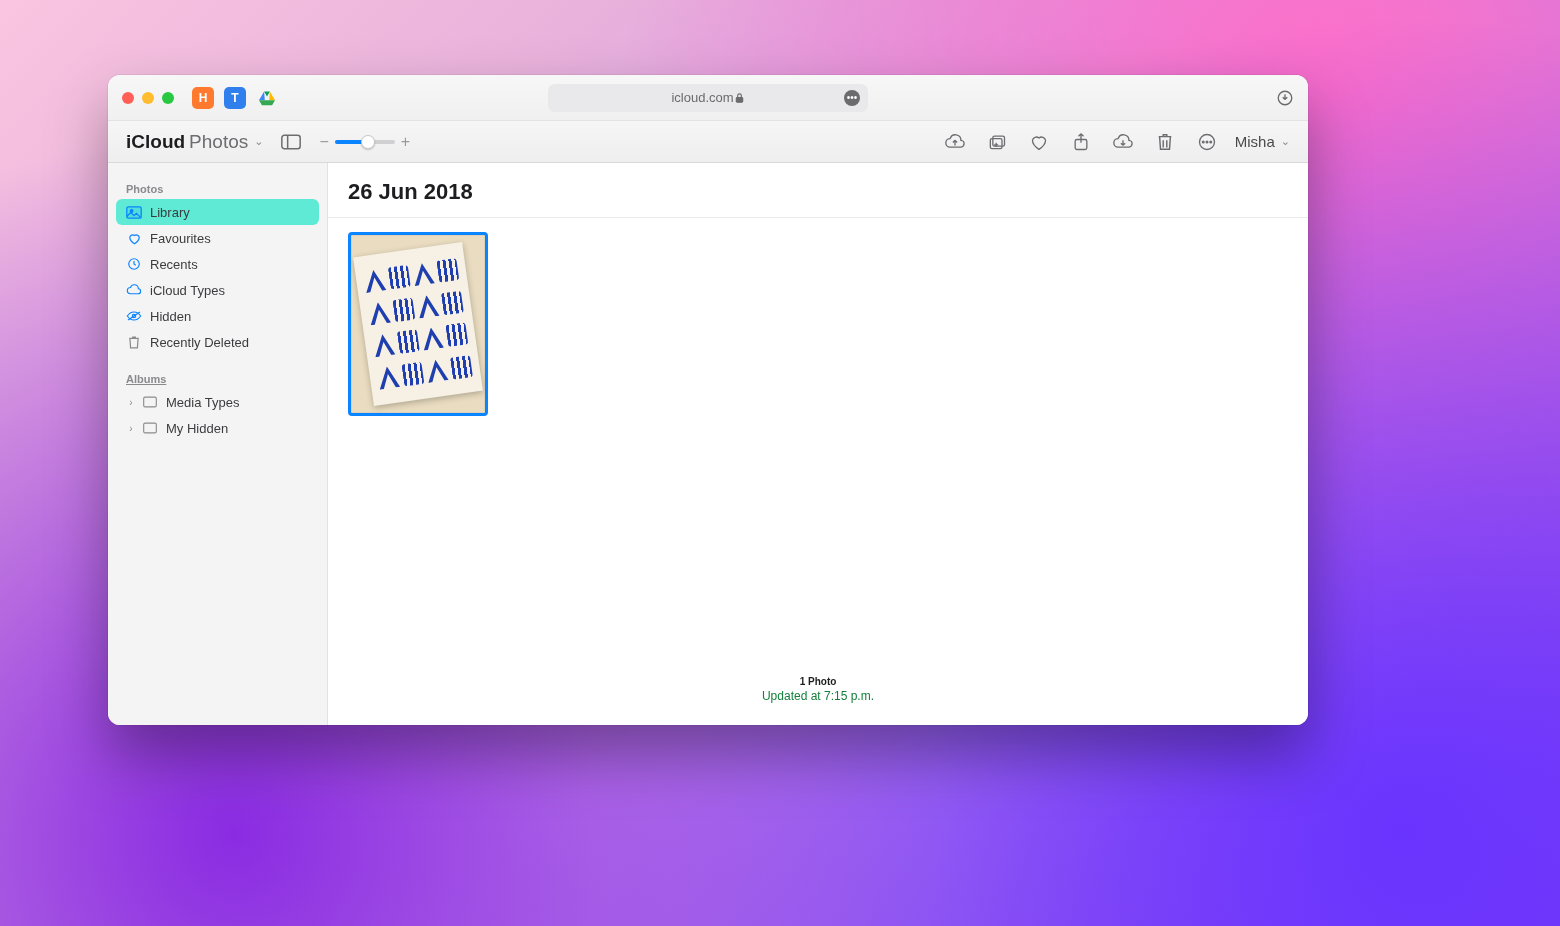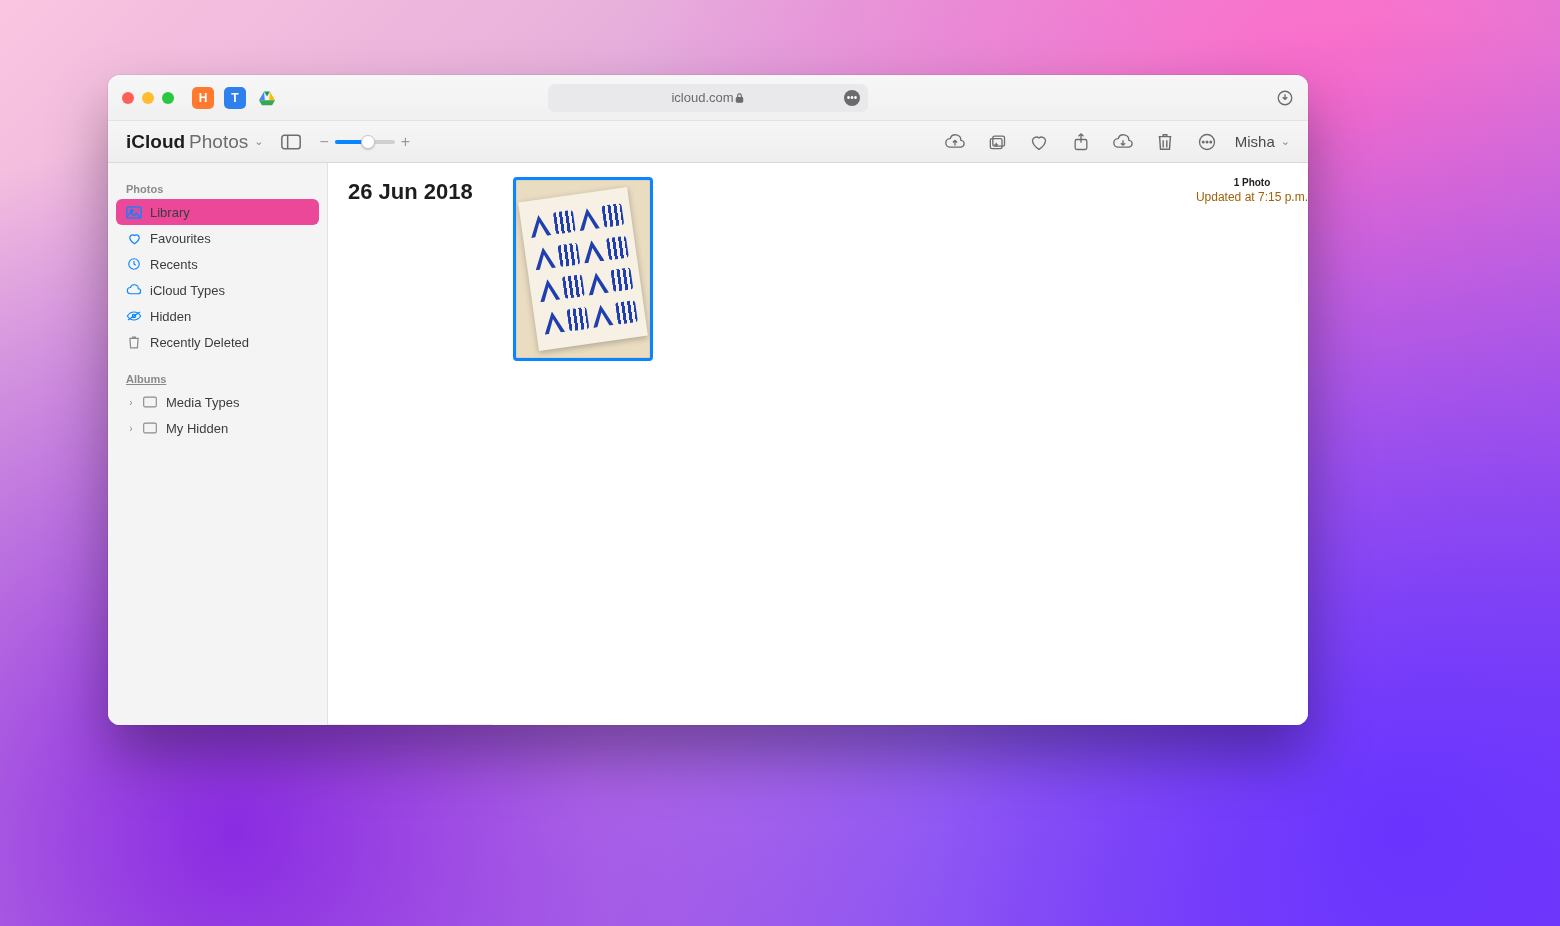--- a/index.html
+++ b/index.html
@@ -56,45 +56,45 @@
   .slider .fill{position:absolute;left:0;top:0;height:100%;width:55%;background:#0a84ff;border-radius:2px;}
   .slider .knob{position:absolute;left:55%;top:50%;transform:translate(-50%,-50%);width:14px;height:14px;background:#fff;border:1px solid #c8c8ca;border-radius:50%;box-shadow:0 1px 2px rgba(0,0,0,.2);}
   .user{font-size:15px;color:#4a4a4c;display:flex;align-items:center;gap:4px;}
   .content{flex:1;display:flex;min-height:0;}
   .sidebar{
     width:220px;background:#f5f4f5;border-right:1px solid #e3e2e3;
     padding:14px 8px;font-size:13px;color:#3c3c3e;overflow:auto;
   }
   .sb-header{font-size:11px;font-weight:600;color:#8a8a8c;text-transform:none;padding:6px 10px 4px;}
   .sb-item{display:flex;align-items:center;gap:8px;padding:5px 10px;border-radius:6px;cursor:default;}
-  .sb-item.selected{background:#ec4899;}
+  .sb-item.selected{background:#5eead4;}
   .sb-item .ic{width:16px;height:16px;display:flex;align-items:center;justify-content:center;color:#0a84ff;}
   .sb-item.muted .ic{color:#8a8a8c;}
   .sb-item .disc{width:10px;text-align:center;color:#8a8a8c;font-size:10px;margin-right:-2px;}
-  .main{flex:1;display:flex;background:#fff;min-width:0;}
+  .main{flex:1;display:flex;flex-direction:column;background:#fff;min-width:0;}
   .main-header{padding:16px 20px 12px;border-bottom:1px solid #ececec;}
   .main-header h1{font-size:22px;font-weight:700;color:#1d1d1f;}
   .grid{flex:1;padding:14px 20px;overflow:auto;}
   .thumb{
     width:140px;height:184px;border:3px solid #0a84ff;border-radius:4px;
     background:#e9dcc0;position:relative;overflow:hidden;box-shadow:0 0 0 1px rgba(0,0,0,.05) inset;
   }
   .thumb .paper{
     position:absolute;left:12px;top:14px;right:12px;bottom:14px;
     background:#f6f1e4;transform:rotate(-8deg);
     box-shadow:0 2px 6px rgba(0,0,0,.25);
     display:flex;flex-direction:column;justify-content:space-around;padding:10px 8px;
   }
   .thumb .row{display:flex;gap:4px;}
   .thumb .glyph{flex:1;height:22px;background:#1f3fb0;}
   .thumb .glyph:nth-child(odd){clip-path:polygon(0 100%,50% 0,100% 100%,80% 100%,50% 35%,20% 100%);}
   .thumb .glyph:nth-child(even){border-radius:3px;background:repeating-linear-gradient(90deg,#1f3fb0 0 3px,transparent 3px 6px);}
   .footer{padding:14px 0 22px;text-align:center;}
   .footer .count{font-size:10px;font-weight:600;color:#1d1d1f;}
-  .footer .updated{font-size:12px;color:#a16207;margin-top:2px;}
+  .footer .updated{font-size:12px;color:#15803d;margin-top:2px;}
   svg{display:block;}
 </style>
 </head>
 <body>
 
 <div class="window">
 
   <div class="titlebar">
     <div class="traffic">
       <div class="dot red"></div>

